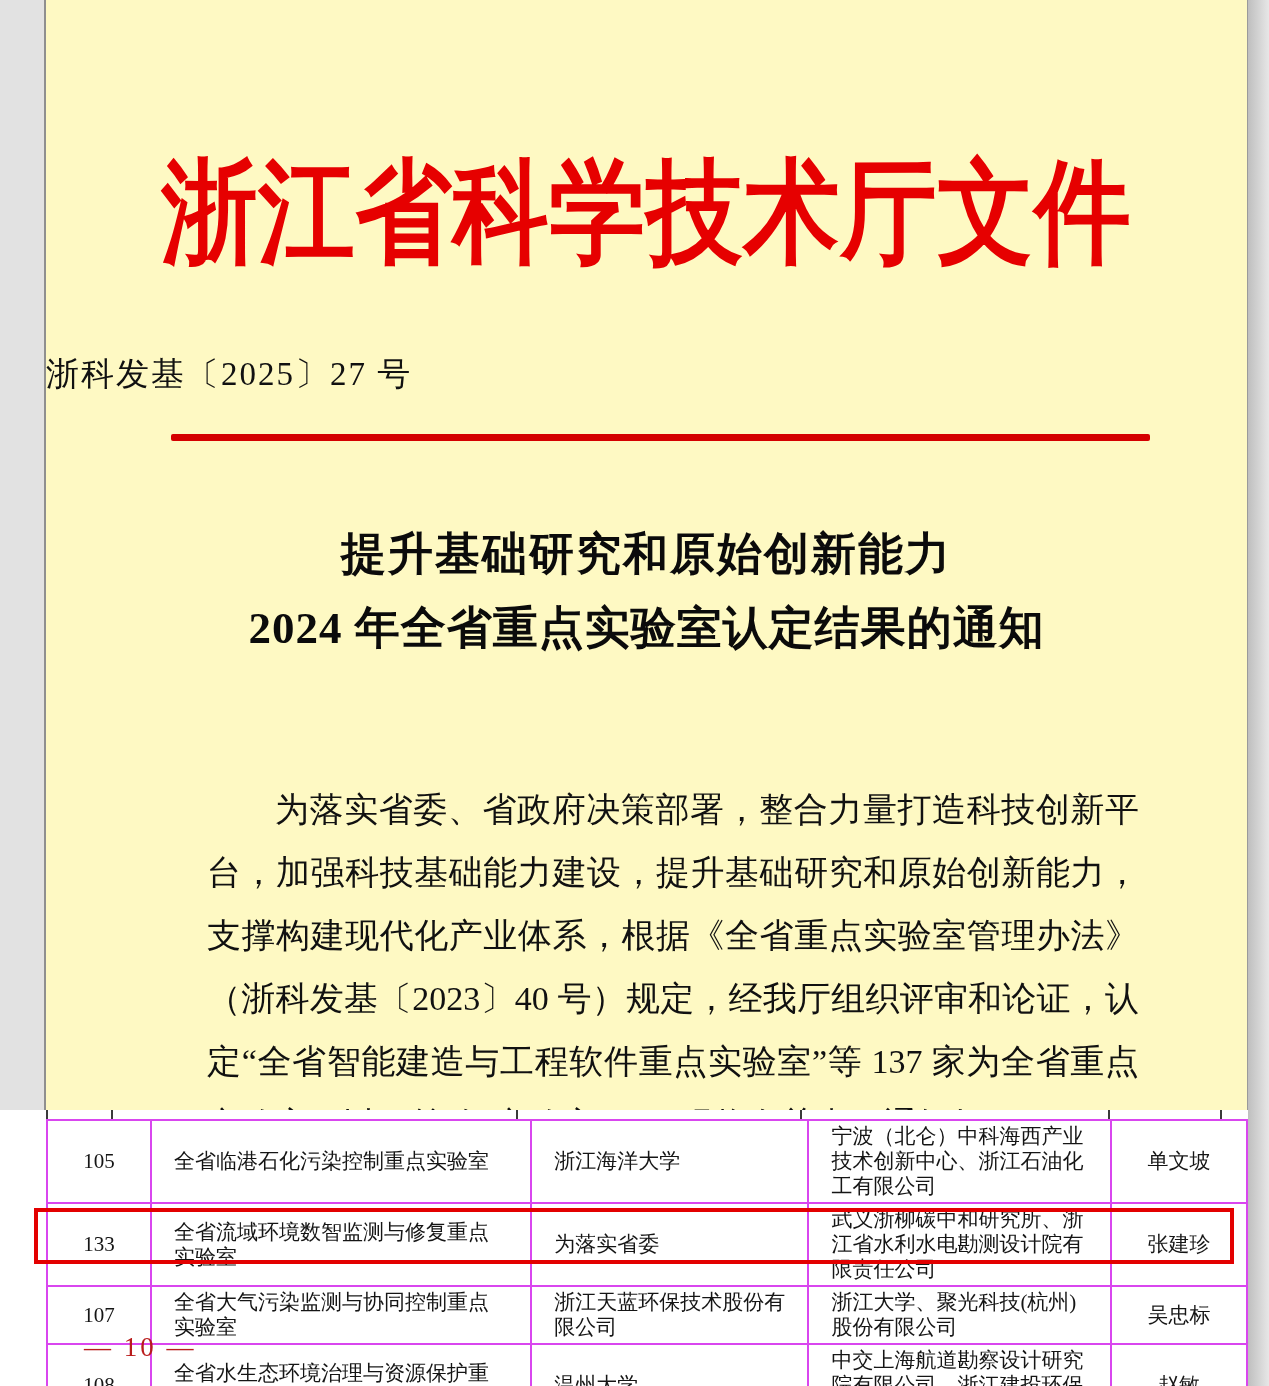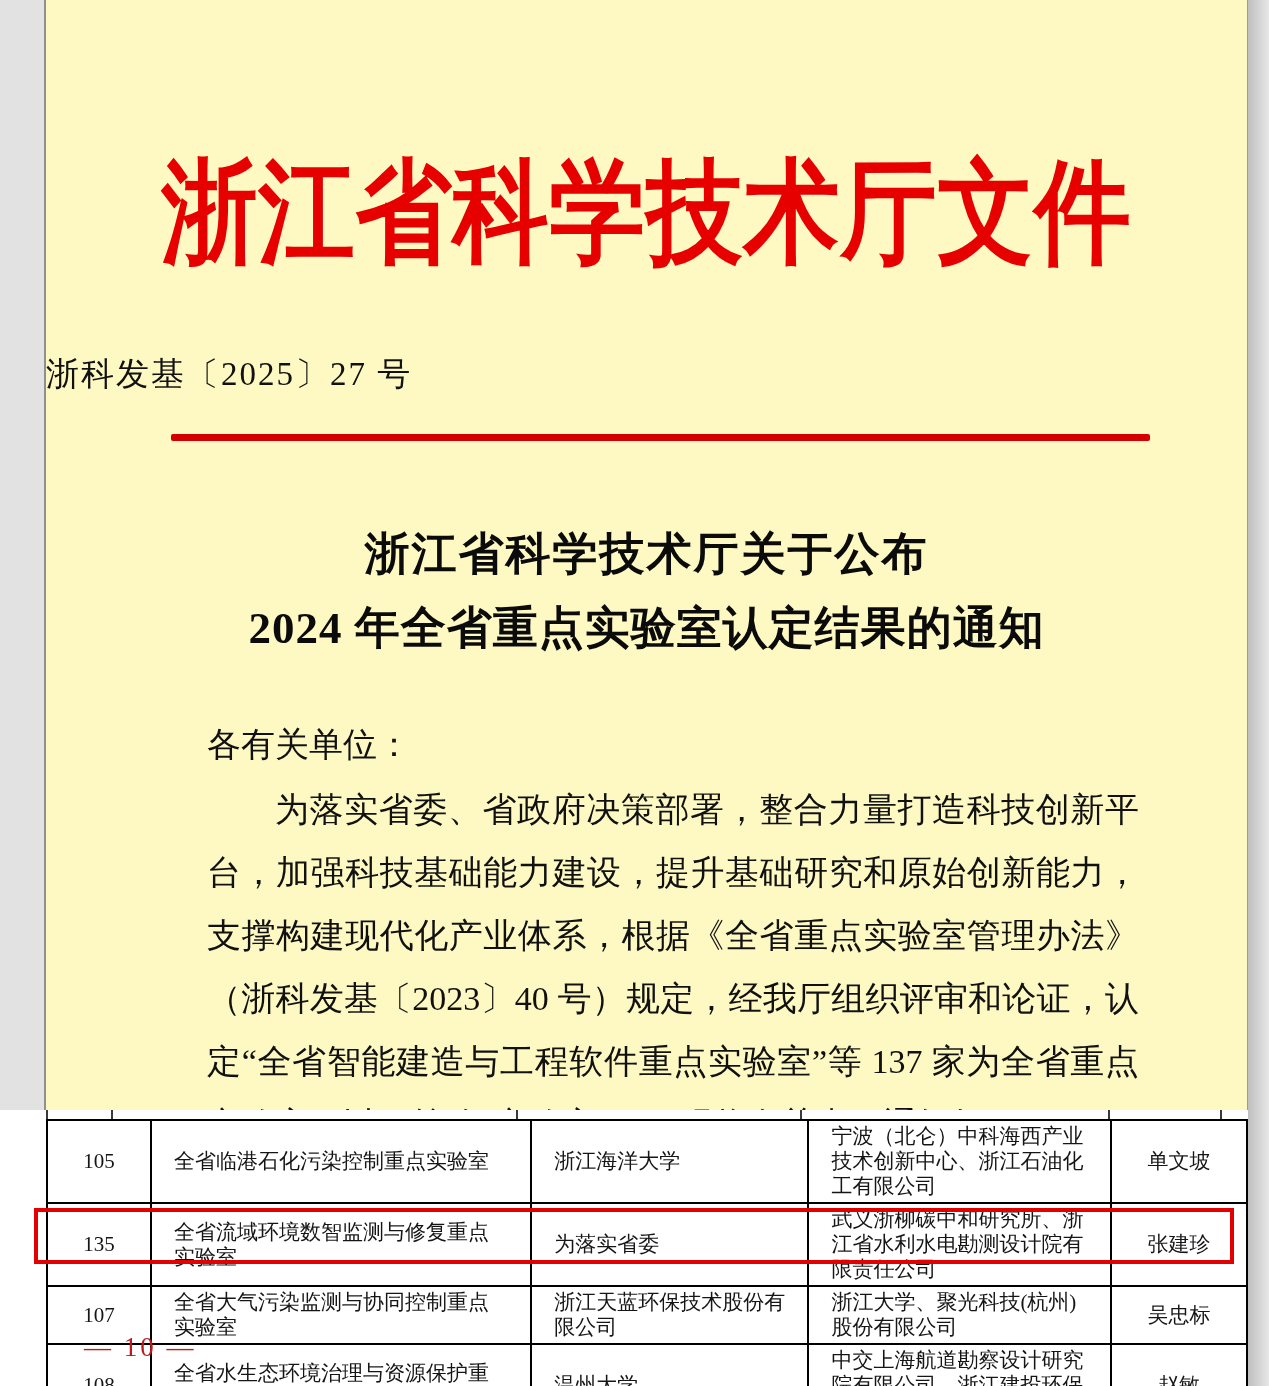--- a/index.html
+++ b/index.html
@@ -67,21 +67,21 @@
   }
   .stub{
     position:absolute;top:0;height:9px;width:2px;background:#3a3a3a;
   }
   table.lab-table{
     position:absolute;left:46px;top:9px;
     border-collapse:collapse;table-layout:fixed;
     font-size:21px;line-height:25px;color:#151515;
   }
   table.lab-table td{
-    border:2px solid #000000;
+    border:2px solid #d946ef;
     padding:3px 22px;vertical-align:middle;
     overflow:hidden;
   }
   td.c0{width:63px;text-align:center;font-family:"Liberation Serif",serif;}
   td.c1{width:392px;}
   td.c2{width:270px;}
   td.c3{width:296px;}
   td.c4{width:103px;text-align:center;font-family:Liberation Serif, serif;}
   tr.r0{height:56px;}
   tr.r1{height:58px;}
@@ -102,23 +102,22 @@
 </head>
 <body>
 
 <div class="left-gray-strip"></div>
 <div class="right-gray-strip"></div>
 
 <div class="page">
   <div class="agency-header">浙江省科学技术厅文件</div>
   <div class="doc-number">浙科发基〔2025〕27 号</div>
   <div class="red-divider"></div>
-  <div class="notice-title-1">浙江省科学技术厅关于公布</div>
+  <div class="notice-title-1">提升基础研究和原始创新能力</div>
   <div class="notice-title-2">2024 年全省重点实验室认定结果的通知</div>
-  <div class="salutation">各有关单位：</div>
   <div class="body-paragraph">为落实省委、省政府决策部署，整合力量打造科技创新平台，加强科技基础能力建设，提升基础研究和原始创新能力，支撑构建现代化产业体系，根据《全省重点实验室管理办法》（浙科发基〔2023〕40 号）规定，经我厅组织评审和论证，认定“全省智能建造与工程软件重点实验室”等 137 家为全省重点实验室（以下简称“实验室”）。现将有关事项通知如下：</div>
 </div>
 
 <div class="table-clip">
 
   <div class="stub" style="left:46px"></div>
   <div class="stub" style="left:111px"></div>
   <div class="stub" style="left:516px"></div>
   <div class="stub" style="left:800px"></div>
   <div class="stub" style="left:1108px"></div>
@@ -127,21 +126,21 @@
   <table class="lab-table">
     <tbody>
         <tr class="r0">
           <td class="c0">105</td>
           <td class="c1">全省临港石化污染控制重点实验室</td>
           <td class="c2">浙江海洋大学</td>
           <td class="c3">宁波（北仑）中科海西产业技术创新中心、浙江石油化工有限公司</td>
           <td class="c4">单文坡</td>
         </tr>
         <tr class="r1">
-          <td class="c0">135</td>
+          <td class="c0">133</td>
           <td class="c1">全省流域环境数智监测与修复重点实验室</td>
           <td class="c2">为落实省委</td>
           <td class="c3">武义浙柳碳中和研究所、浙江省水利水电勘测设计院有限责任公司</td>
           <td class="c4">张建珍</td>
         </tr>
         <tr class="r2">
           <td class="c0">107</td>
           <td class="c1">全省大气污染监测与协同控制重点实验室</td>
           <td class="c2">浙江天蓝环保技术股份有限公司</td>
           <td class="c3">浙江大学、聚光科技(杭州)股份有限公司</td>

